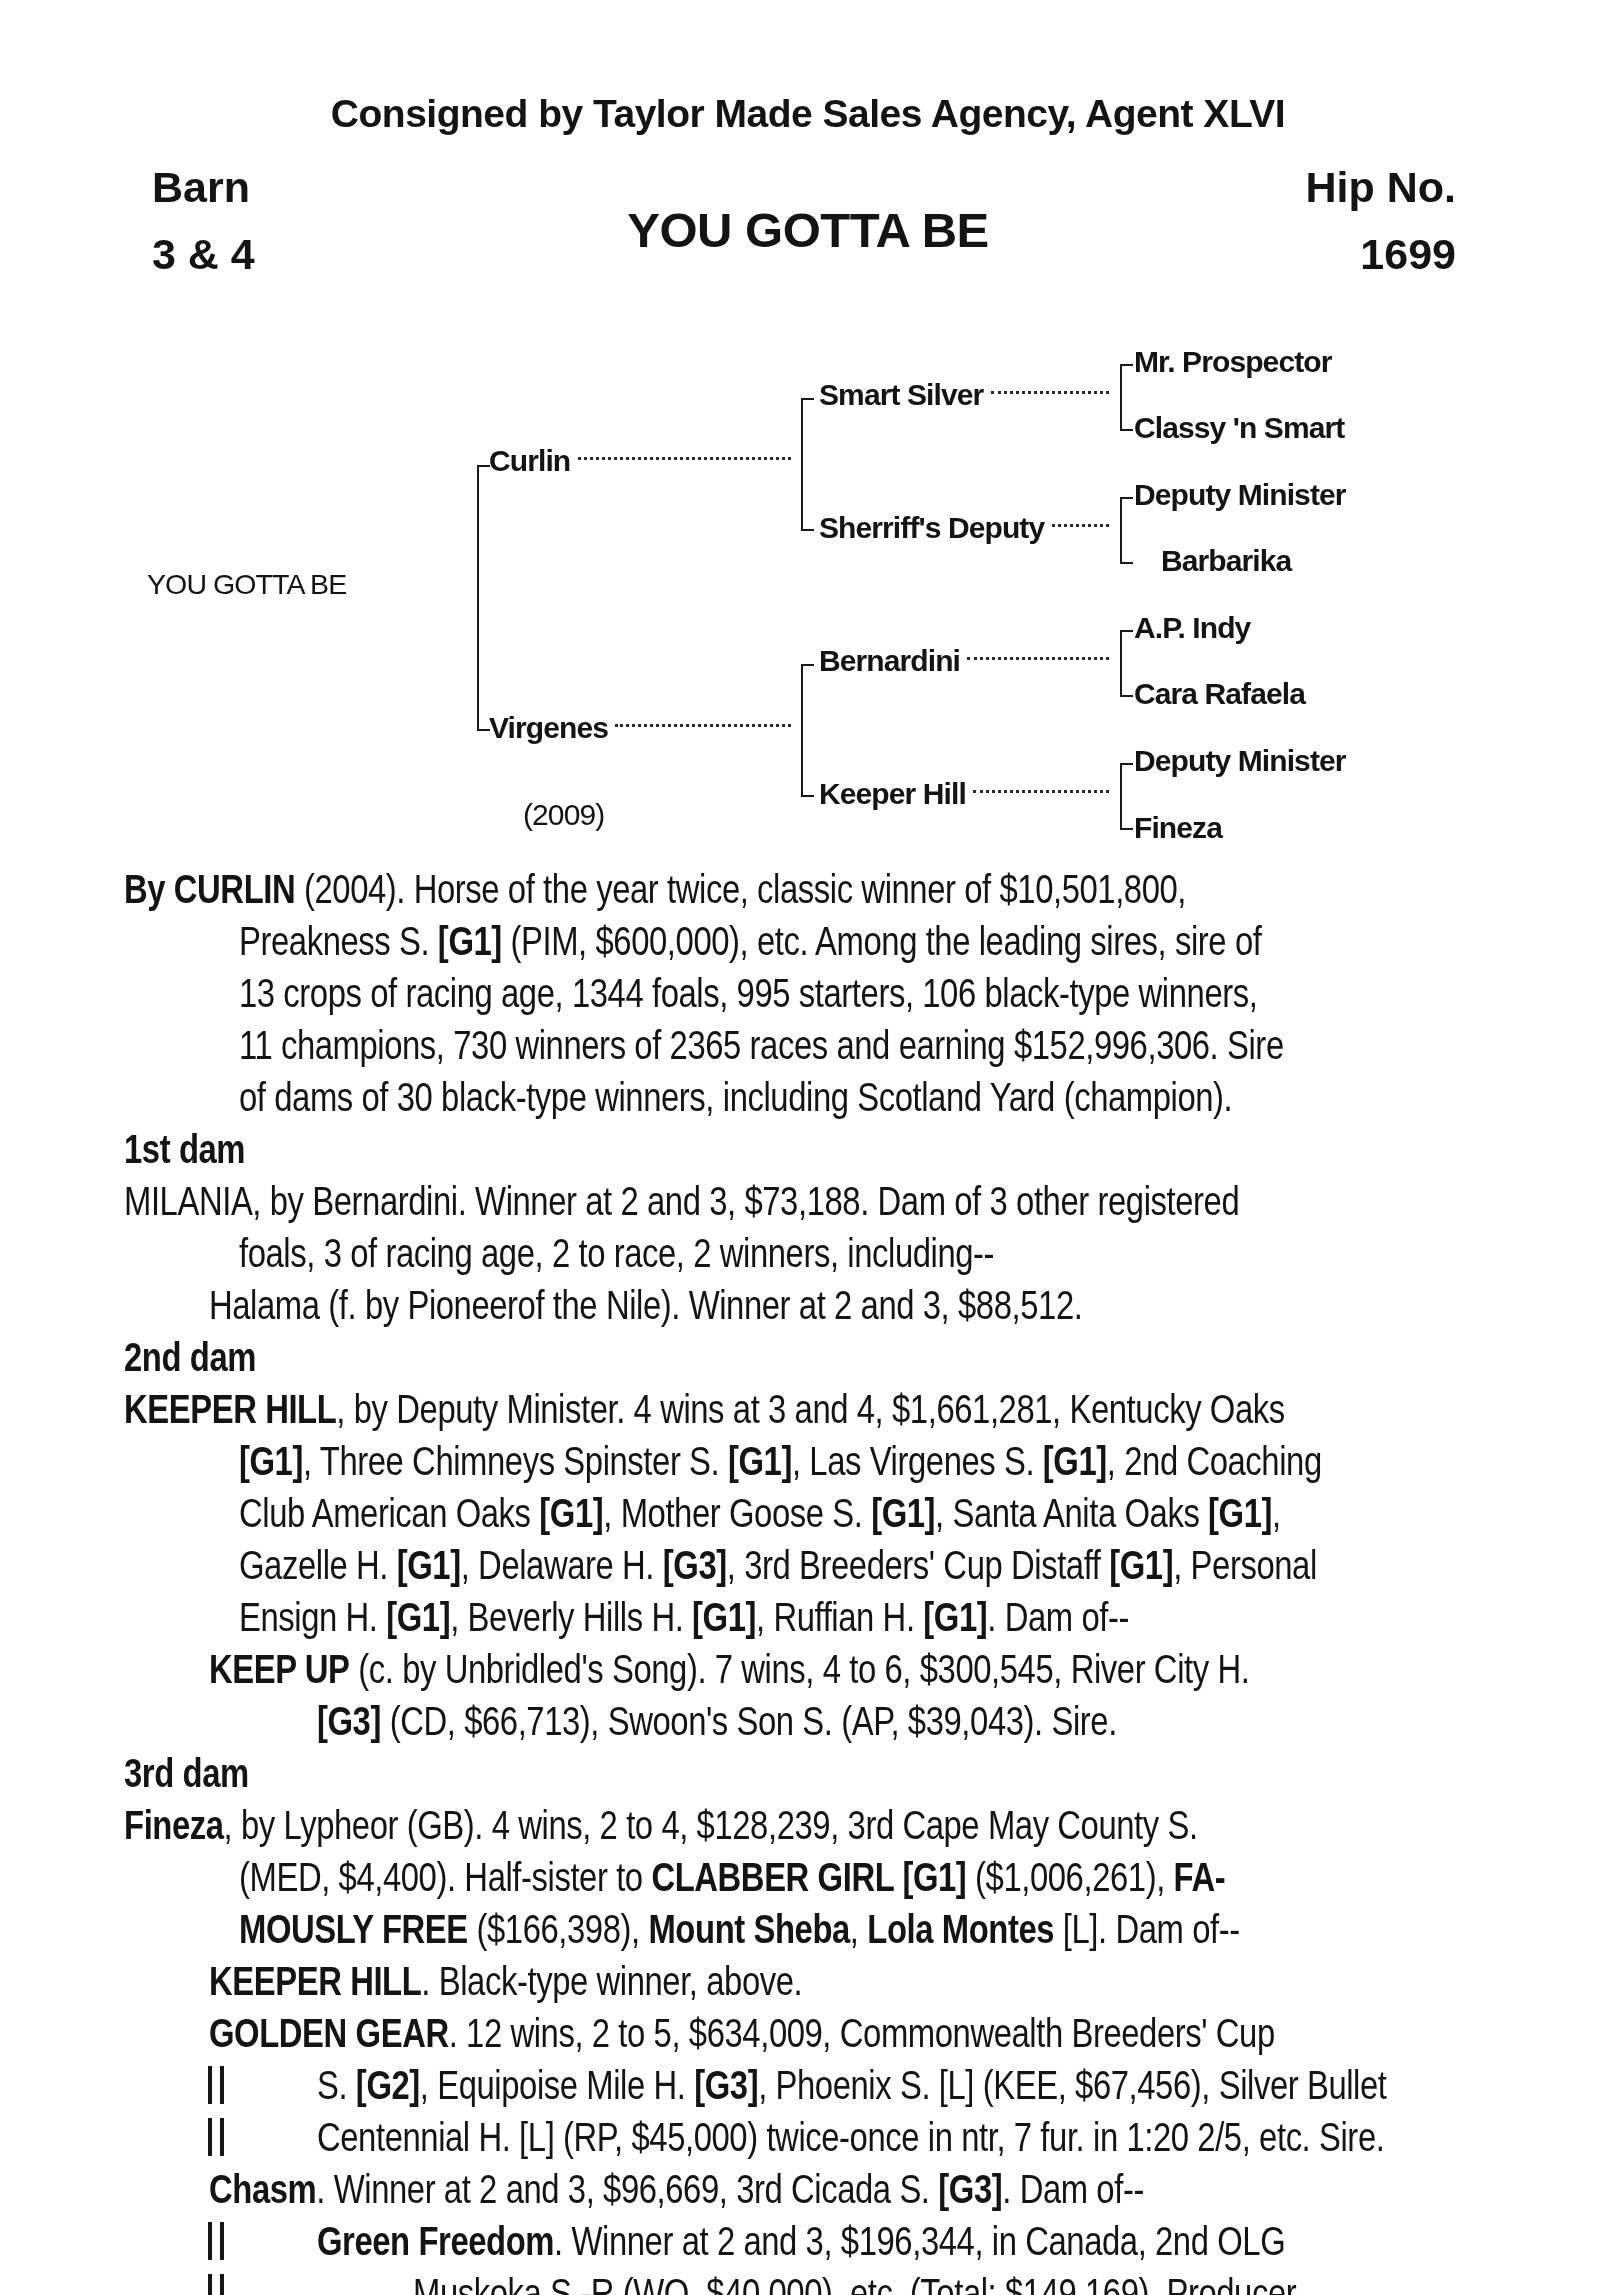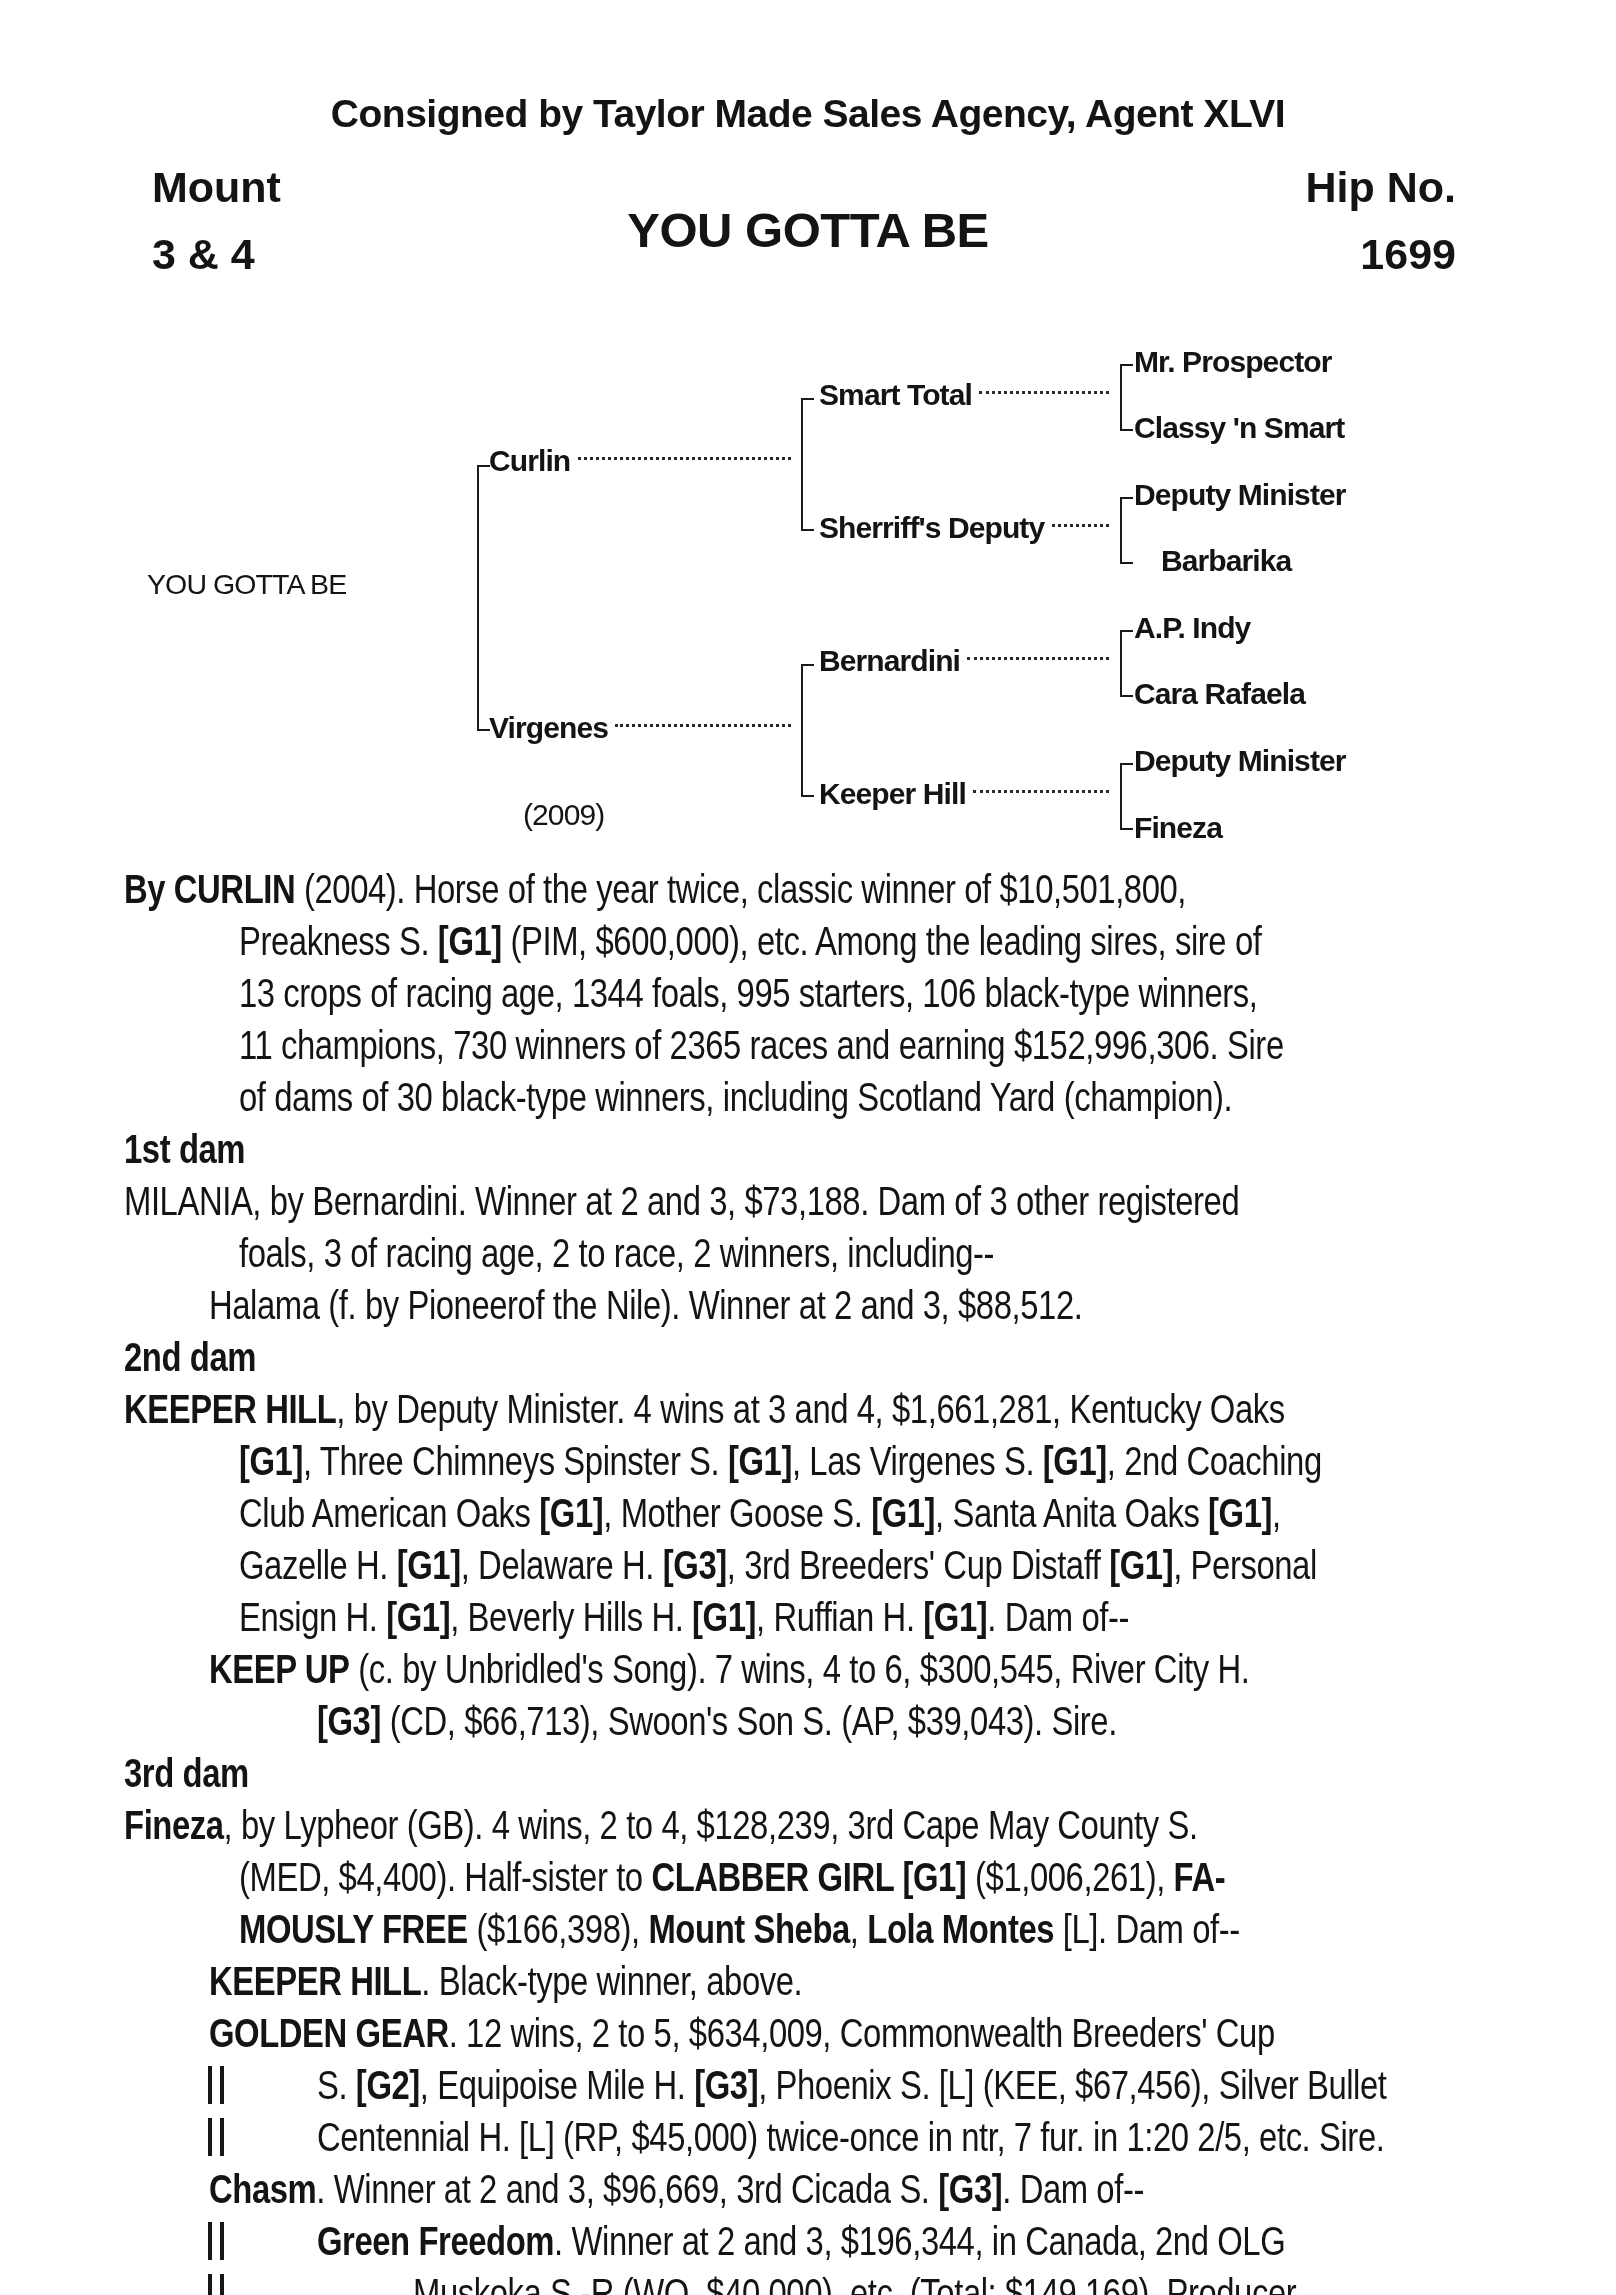--- a/index.html
+++ b/index.html
@@ -49,41 +49,41 @@
     border-left:4.1px solid #161616; border-right:4.1px solid #161616;
   }
 </style>
 </head>
 <body>
 
 <div class="page">
 
   <div class="consignor">Consigned by Taylor Made Sales Agency, Agent XLVI</div>
 
-  <div class="barn-label">Mount</div>
+  <div class="barn-label">Barn</div>
   <div class="barn-value">3 &amp; 4</div>
   <div class="hip-label">Hip No.</div>
   <div class="hip-value">1699</div>
 
   <div class="horse-name">YOU GOTTA BE</div>
 
   <div class="ped">
     <div class="ped-subject">YOU GOTTA BE</div>
 
   <div class="ped-entry" style="left: 489px; top: 446px; width: 308px;">
         <span>Curlin</span>
         <div class="leader"></div>
       </div>
       <div class="ped-entry" style="left: 489px; top: 713px; width: 308px;">
         <span>Virgenes</span>
         <div class="leader"></div>
       </div>
       <div class="ped-sub" style="left: 523px; top: 798px;">(2009)</div>
       <div class="ped-entry" style="left: 819px; top: 380px; width: 296px;">
-        <span>Smart Total</span>
+        <span>Smart Silver</span>
         <div class="leader"></div>
       </div>
       <div class="ped-entry" style="left: 819px; top: 513px; width: 296px;">
         <span>Sherriff's Deputy</span>
         <div class="leader"></div>
       </div>
       <div class="ped-entry" style="left: 819px; top: 646px; width: 296px;">
         <span>Bernardini</span>
         <div class="leader"></div>
       </div>

